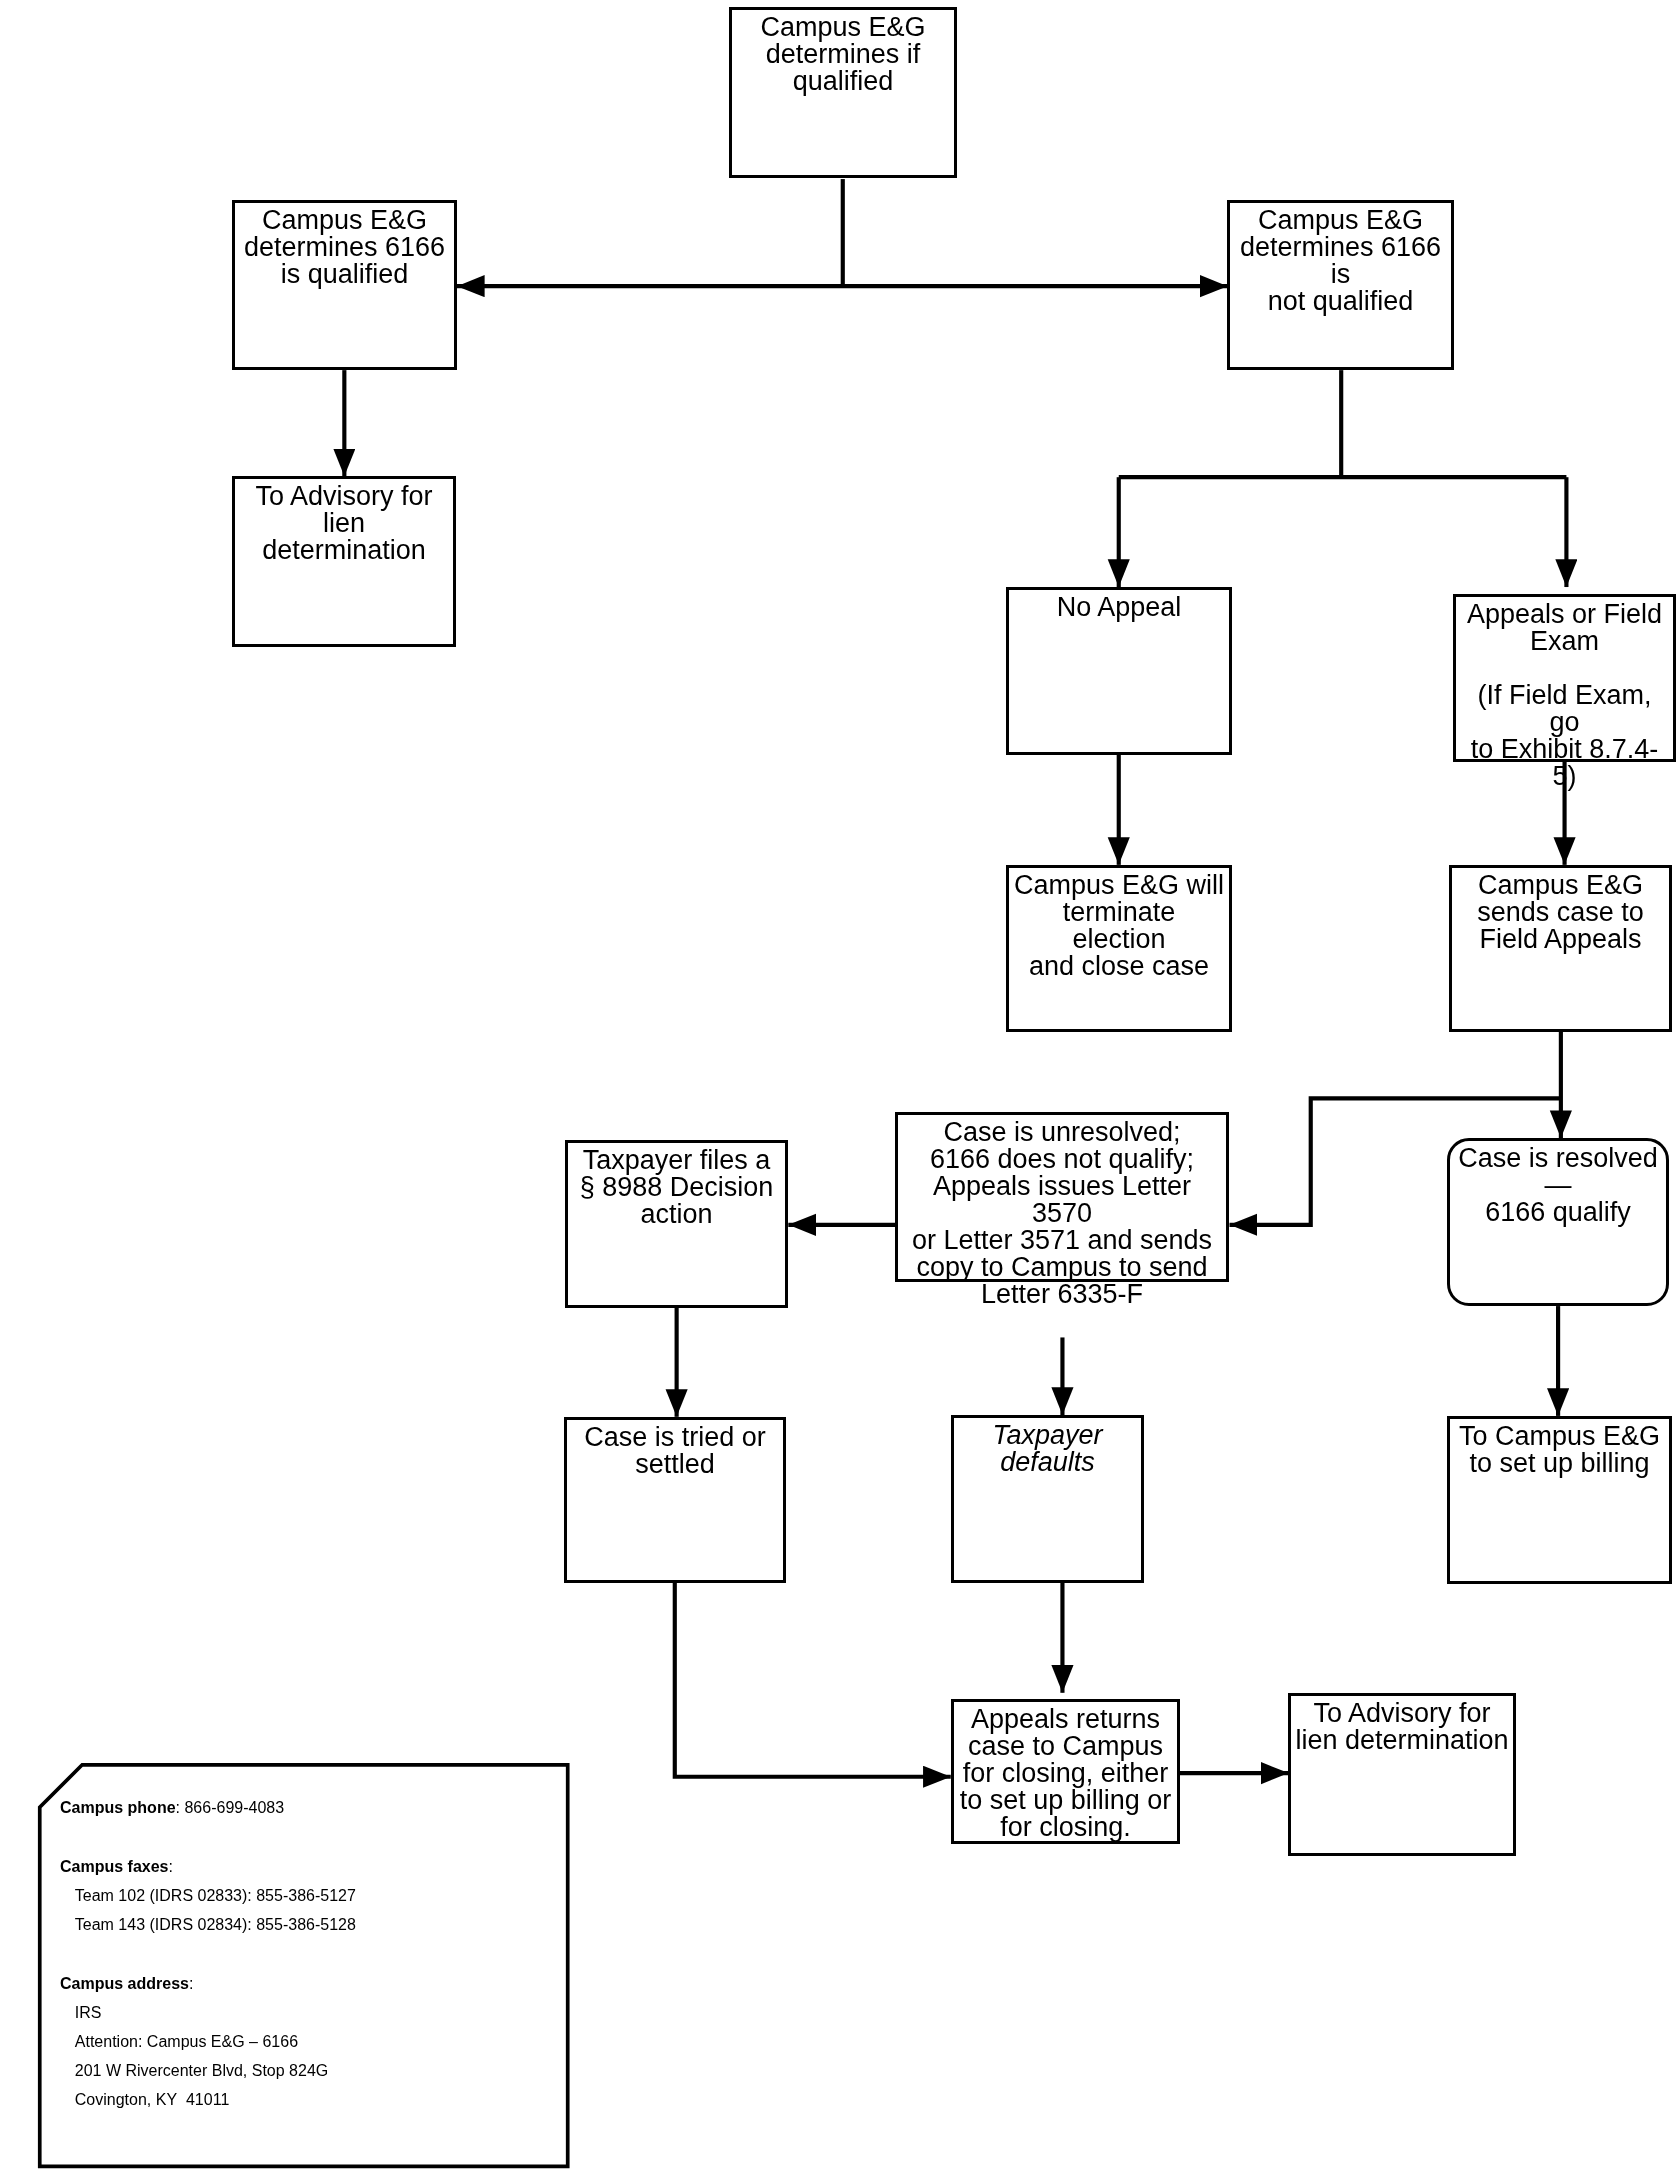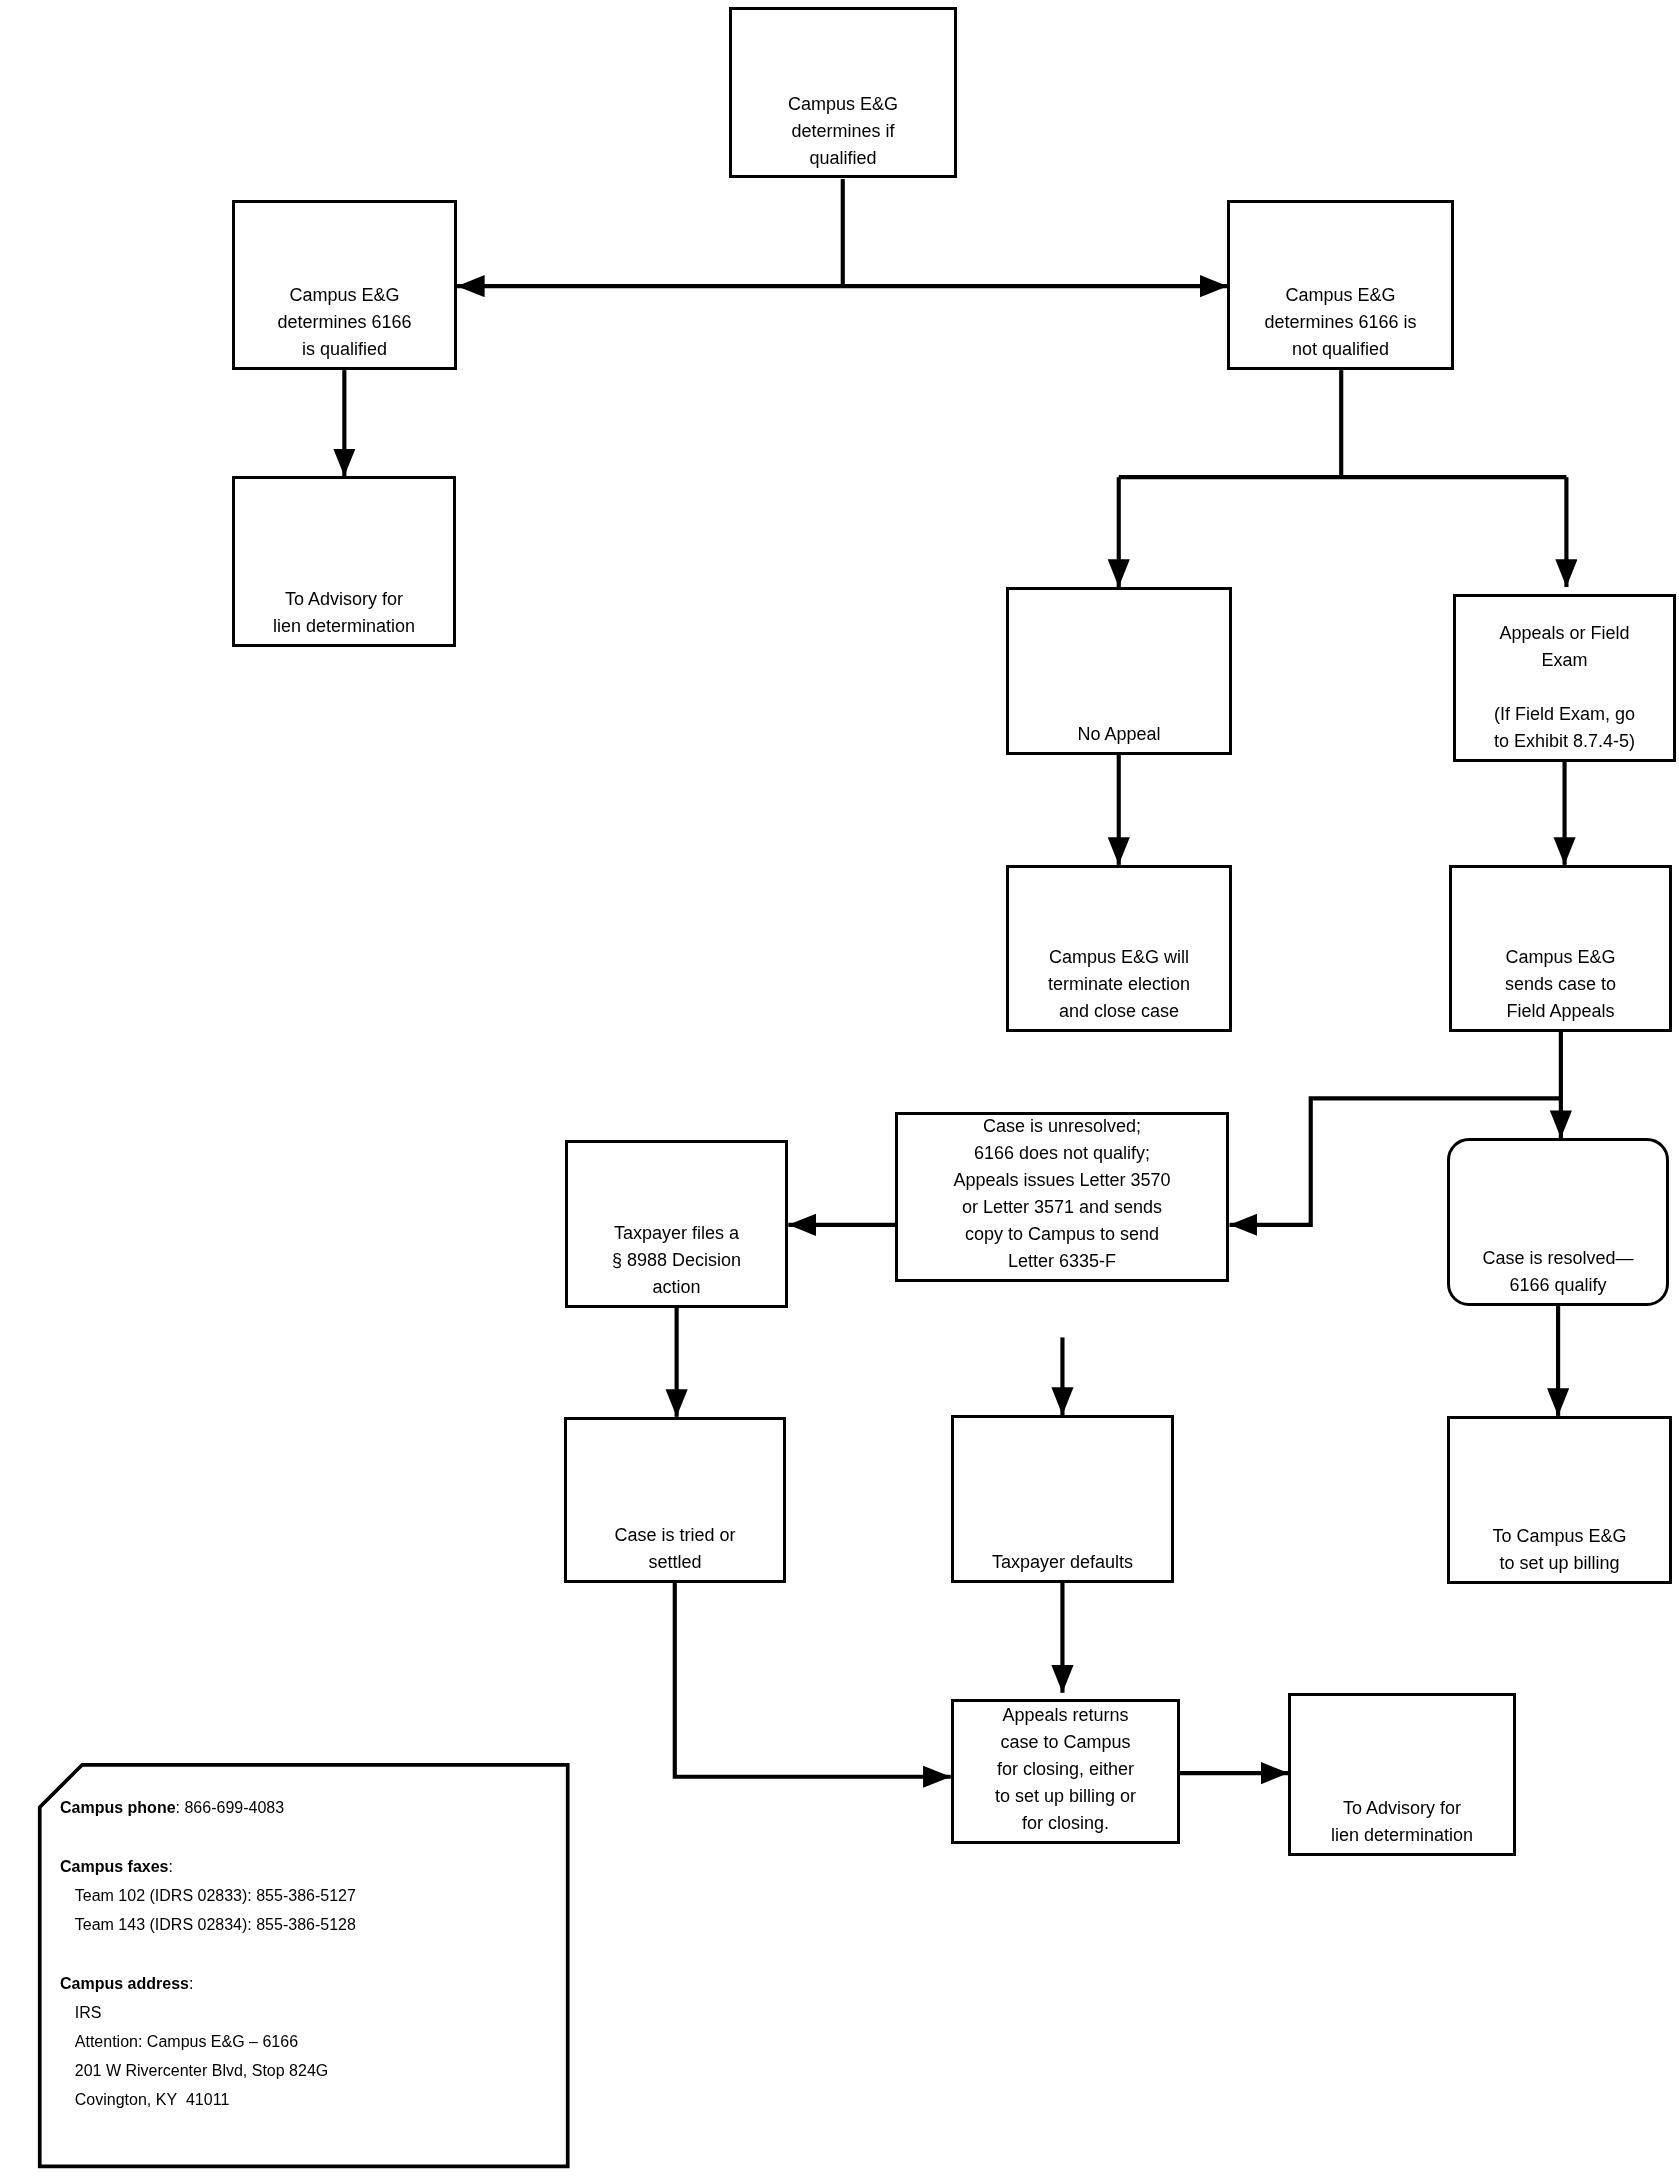--- a/index.html
+++ b/index.html
@@ -5,22 +5,22 @@
   html,body{margin:0;padding:0;}
   body{
     width:1680px;height:2182px;position:relative;overflow:hidden;
     background:#ffffff;color:#000000;
     font-family:"Liberation Sans",sans-serif;
   }
   #edges-svg{position:absolute;left:0;top:0;z-index:0;}
   .flow-node{
     position:absolute;box-sizing:border-box;z-index:1;
     background:#ffffff;border:3.7px solid #000000;
-    display:flex;align-items:flex-end;justify-content:center;
-    text-align:center;font-size:18px;line-height:27px;
+    display:flex;align-items:flex-start;justify-content:center;
+    text-align:center;font-size:27px;line-height:27px;
     white-space:pre-line;padding:3.7px;
   }
   #note-text{
     position:absolute;z-index:1;box-sizing:border-box;
     padding:28px 9.2px 0 20px;font-size:16px;line-height:29px;
   }
   .note-line{white-space:pre;}
   .note-line.indent{padding-left:14.8px;}
   .note-line b{font-weight:bold;}
   .note-gap{height:30px;}
@@ -90,21 +90,21 @@
 or Letter 3571 and sends
 copy to Campus to send
 Letter 6335-F</span></div>
     <div class="flow-node" style="left: 565px; top: 1140px; width: 223px; height: 168px;"><span>Taxpayer files a
 § 8988 Decision
 action</span></div>
     <div class="flow-node" style="left: 1447px; top: 1138px; width: 222px; height: 168px; border-radius: 22px;"><span>Case is resolved—
 6166 qualify</span></div>
     <div class="flow-node" style="left: 564px; top: 1417px; width: 222px; height: 166px;"><span>Case is tried or
 settled</span></div>
-    <div class="flow-node" style="left: 951px; top: 1415px; width: 223px; height: 168px;"><span>Taxpayer defaults</span></div>
+    <div class="flow-node" style="left: 951px; top: 1415px; width: 193px; height: 168px; font-style: italic;"><span>Taxpayer defaults</span></div>
     <div class="flow-node" style="left: 1447px; top: 1416px; width: 225px; height: 168px;"><span>To Campus E&amp;G
 to set up billing</span></div>
     <div class="flow-node" style="left: 951px; top: 1693px; width: 229px; height: 145px; margin-top: 6px;"><span>Appeals returns
 case to Campus
 for closing, either
 to set up billing or
 for closing.</span></div>
     <div class="flow-node" style="left: 1288px; top: 1693px; width: 228px; height: 163px;"><span>To Advisory for
 lien determination</span></div>
   </div>

